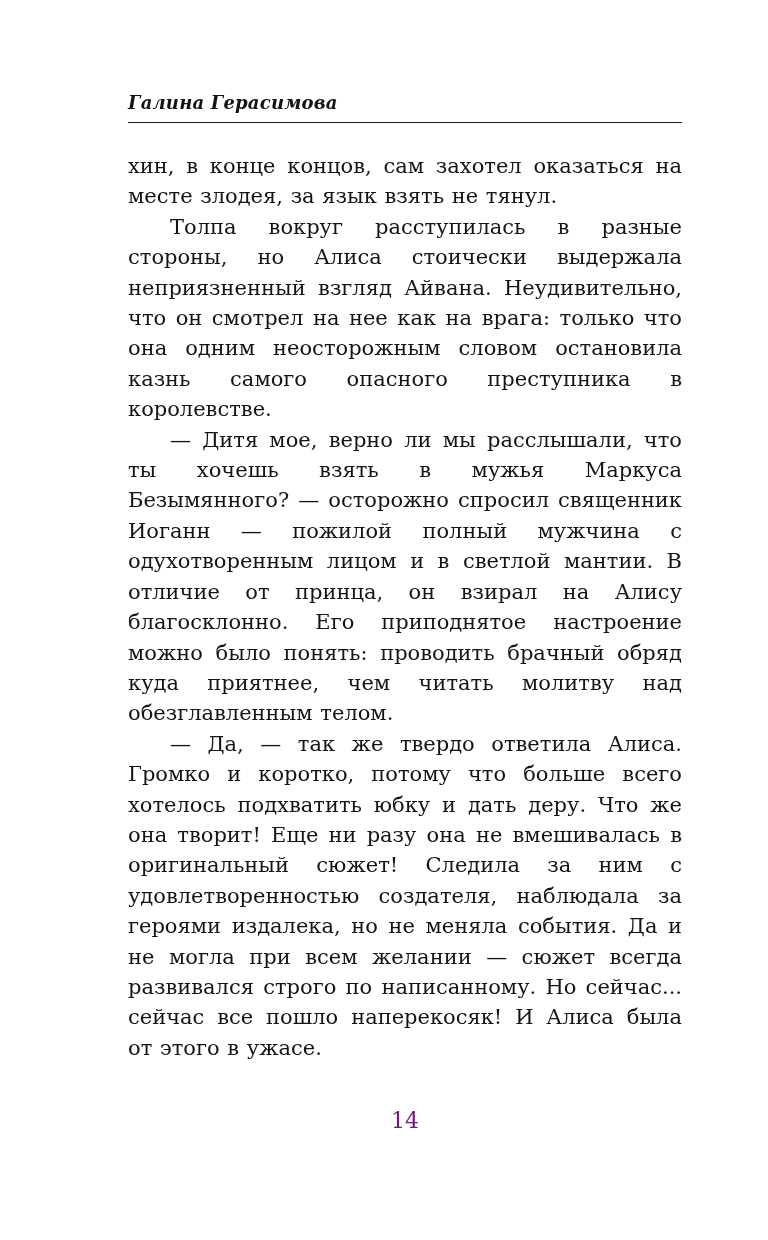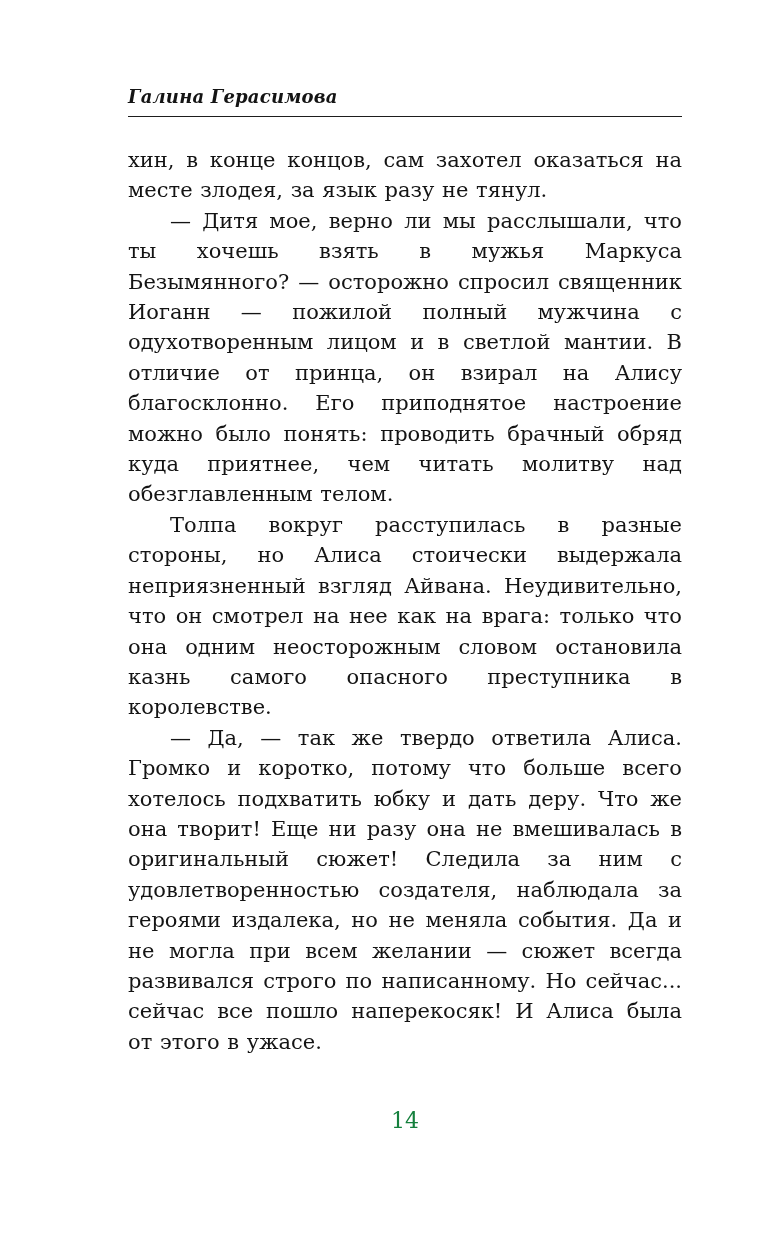--- a/index.html
+++ b/index.html
@@ -13,21 +13,21 @@
     height: 1240px;
     background: #ffffff;
     color: #141414;
     font-family: "DejaVu Serif", "Liberation Serif", serif;
     overflow: hidden;
     box-sizing: border-box;
   }
   .content {
     position: absolute;
     left: 128px;
-    top: 86px;
+    top: 92px;
     width: 554px;
   }
   .running-header {
     font-style: italic;
     font-weight: bold;
     font-size: 18px;
     letter-spacing: 0.2px;
     padding-bottom: 9px;
     border-bottom: 1.6px solid #1d1d1d;
     margin-bottom: 28px;
@@ -47,30 +47,30 @@
   .body-text p.no-indent {
     text-indent: 0;
   }
   .page-number {
     position: absolute;
     left: 128px;
     width: 554px;
     top: 1108px;
     text-align: center;
     font-size: 22px;
-    color: #15803d;
+    color: #701a75;
   }
 </style>
 </head>
 <body>
 
 <div class="book-page" lang="ru">
   <div class="content">
     <div class="running-header">Галина Герасимова</div>
     <div class="body-text">
-      <p class="no-indent">хин, в конце концов, сам захотел оказаться на месте злодея, за язык разу не тянул.</p>
+      <p class="no-indent">хин, в конце концов, сам захотел оказаться на месте злодея, за язык взять не тянул.</p>
+      <p>Толпа вокруг расступилась в разные стороны, но Алиса стоически выдержала неприязненный взгляд Айвана. Неудивительно, что он смотрел на нее как на врага: только что она одним неосторожным словом остановила казнь самого опасного преступника в королевстве.</p>
       <p>— Дитя мое, верно ли мы расслышали, что ты хочешь взять в мужья Маркуса Безымянного? — осторожно спросил священник Иоганн — пожилой полный мужчина с одухотворенным лицом и в светлой мантии. В отличие от принца, он взирал на Алису благосклонно. Его приподнятое настроение можно было понять: проводить брачный обряд куда приятнее, чем читать молитву над обезглавленным телом.</p>
-      <p>Толпа вокруг расступилась в разные стороны, но Алиса стоически выдержала неприязненный взгляд Айвана. Неудивительно, что он смотрел на нее как на врага: только что она одним неосторожным словом остановила казнь самого опасного преступника в королевстве.</p>
       <p>— Да, — так же твердо ответила Алиса. Громко и коротко, потому что больше всего хотелось подхватить юбку и дать деру. Что же она творит! Еще ни разу она не вмешивалась в оригинальный сюжет! Следила за ним с удовлетворенностью создателя, наблюдала за героями издалека, но не меняла события. Да и не могла при всем желании — сюжет всегда развивался строго по написанному. Но сейчас... сейчас все пошло наперекосяк! И Алиса была от этого в ужасе.</p>
     </div>
   </div>
   <div class="page-number">14</div>
 </div>
 
 </body></html>

